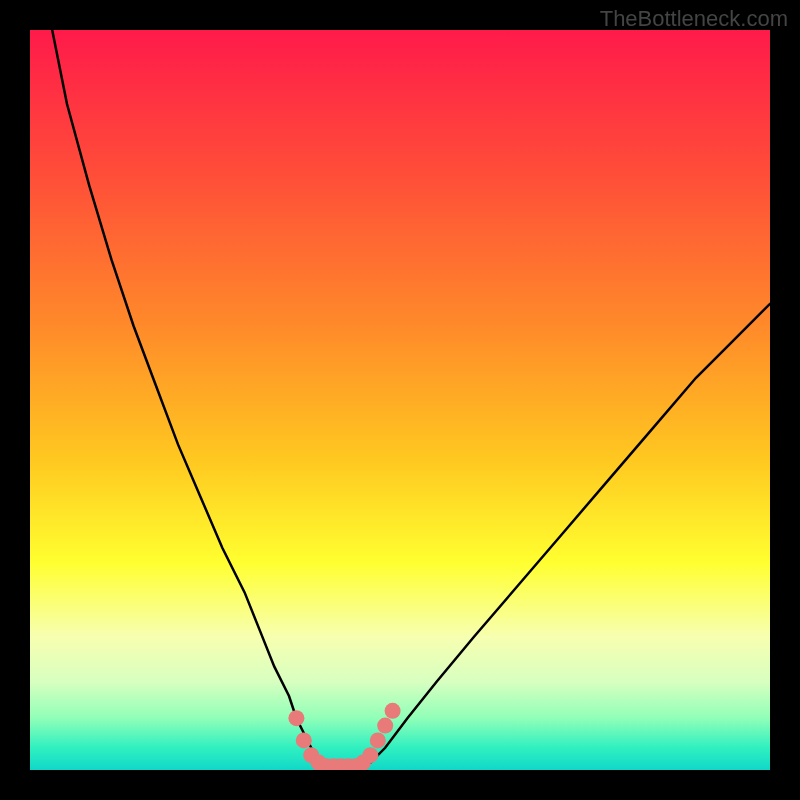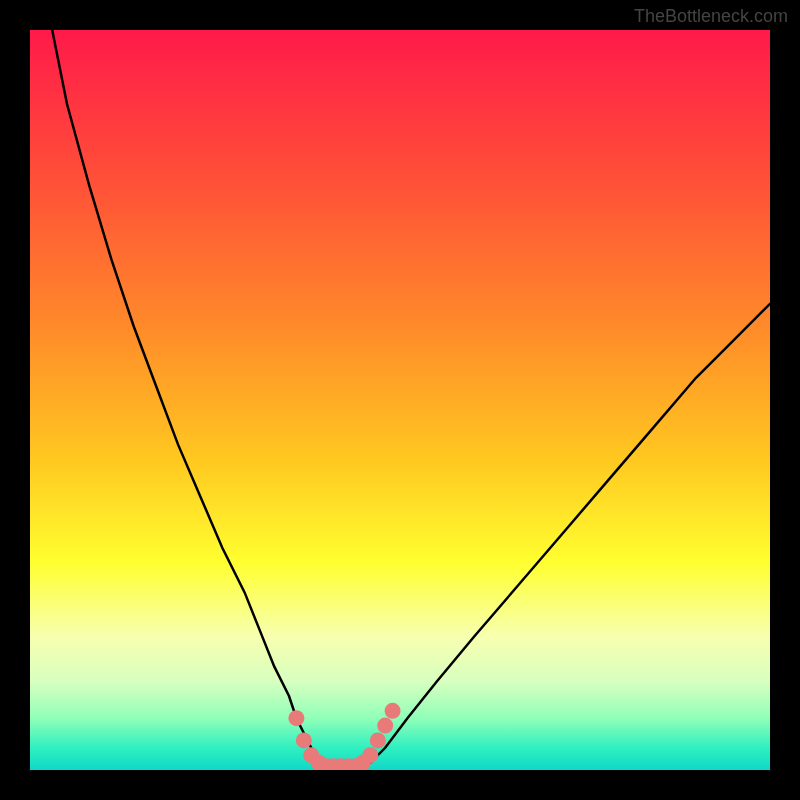--- a/index.html
+++ b/index.html
@@ -9,21 +9,21 @@
     height: 800px;
     background: #000;
     position: relative;
     font-family: Arial, sans-serif;
   }
   .watermark {
     position: absolute;
     top: 6px;
     right: 12px;
     color: #444;
-    font-size: 18px;
+    font-size: 22px;
     font-weight: 500;
     z-index: 10;
   }
   .plot-frame {
     position: absolute;
     left: 30px;
     top: 30px;
     width: 740px;
     height: 740px;
     background: #000;

